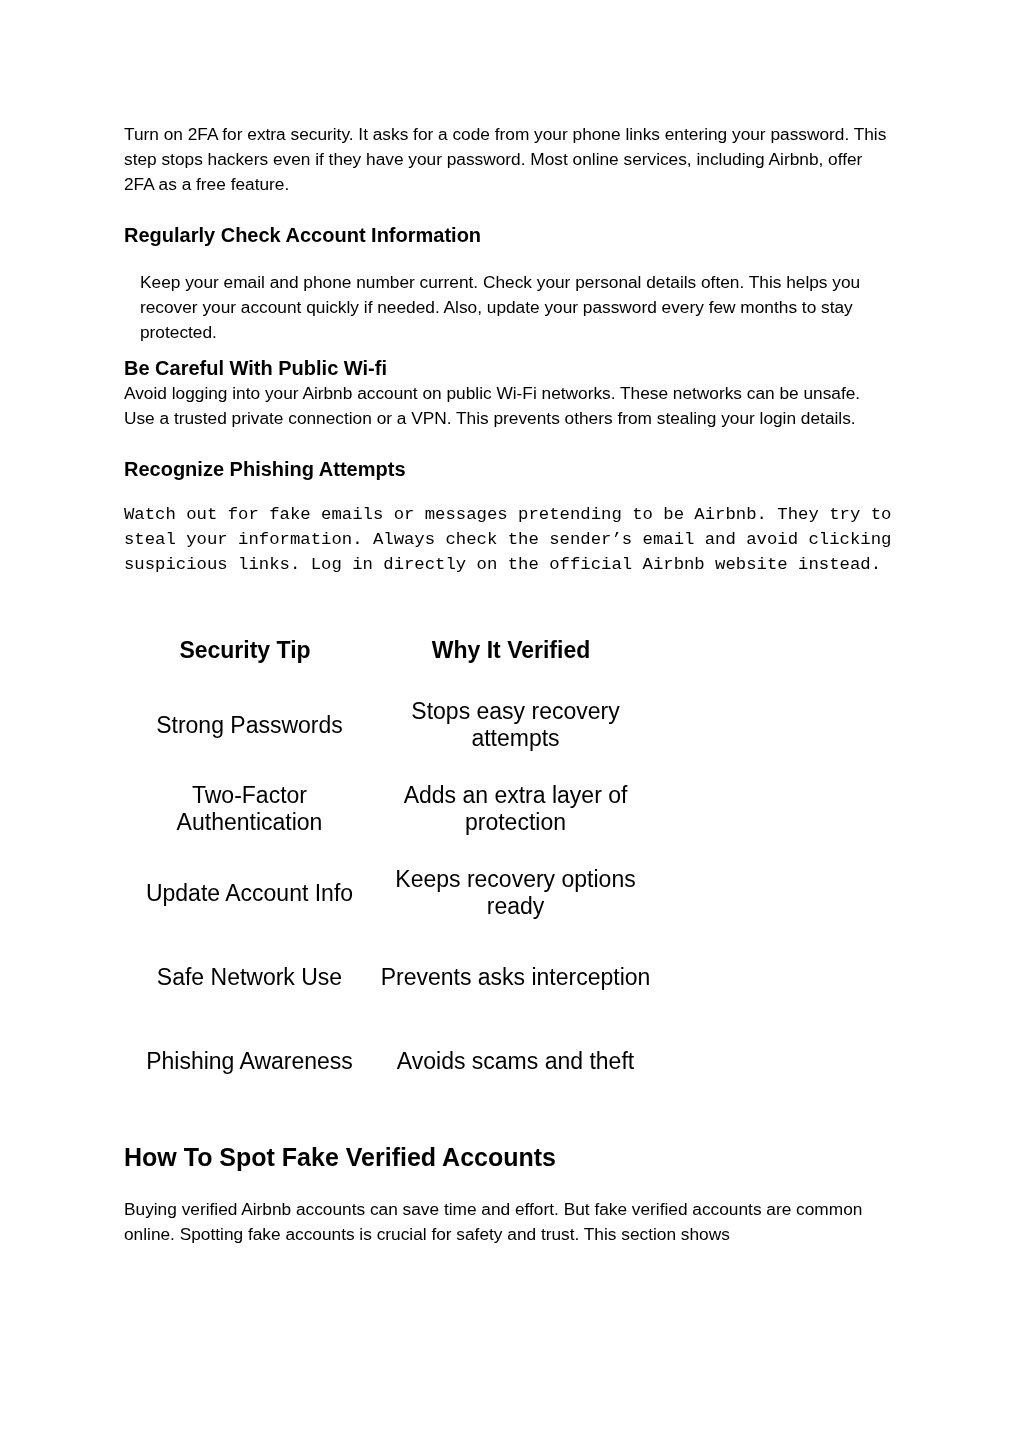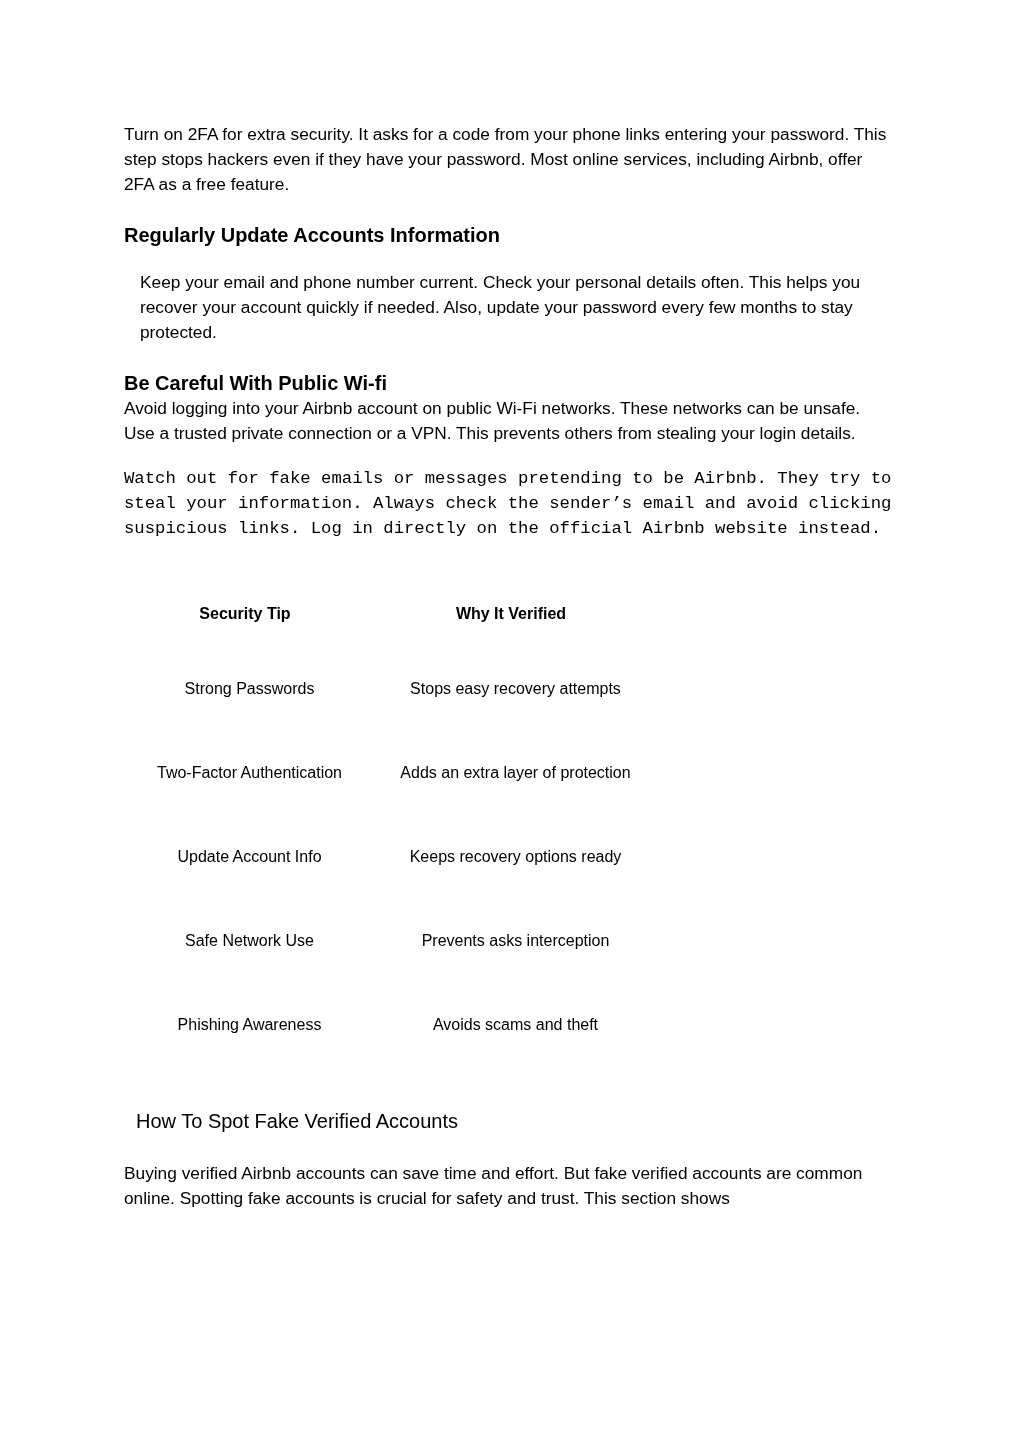--- a/index.html
+++ b/index.html
@@ -26,38 +26,38 @@
       line-height: 25px;
       margin: 0;
     }
     h3.sub-heading {
       font-size: 20px;
       font-weight: bold;
       line-height: 26px;
       margin: 0;
     }
     h2.section-heading {
-      font-size: 20px;
-      font-weight: normal;
+      font-size: 25px;
+      font-weight: bold;
       line-height: 36px;
-      margin: 12px;
+      margin: 0;
     }
     #p1 { margin-top: 0; }
     #h-update { margin-top: 25px; }
     #p2 { margin-top: 22px; margin-left: 16px; }
-    #h-wifi { margin-top: 25px; }
+    #h-wifi { margin-top: 10px; }
     #p3 { }
     #h-phish { margin-top: 25px; }
     #p4 { margin-top: 20px; font-family: Liberation Mono, monospace; }
 
     table.tips-table {
       border-collapse: collapse;
       margin-top: 40px;
       margin-left: 0;
-      font-size: 16px;
+      font-size: 23px;
     }
     table.tips-table th {
       font-weight: bold;
       text-align: center;
       height: 66px;
       padding: 0;
       vertical-align: middle;
     }
     table.tips-table td {
       height: 84px;
@@ -72,26 +72,27 @@
     #h-fake { margin-top: 36px; }
     #p5 { margin-top: 22px; }
   </style>
 </head>
 <body>
 
 <div class="page">
 
   <p class="body-text" id="p1">Turn on 2FA for extra security. It asks for a code from your phone links entering your password. This step stops hackers even if they have your password. Most online services, including Airbnb, offer 2FA as a free feature.</p>
 
-  <h3 class="sub-heading" id="h-update">Regularly Update Accounts Information</h3>
+  <h3 class="sub-heading" id="h-update">Regularly Check Account Information</h3>
   <p class="body-text" id="p2">Keep your email and phone number current. Check your personal details often. This helps you recover your account quickly if needed. Also, update your password every few months to stay protected.</p>
 
   <h3 class="sub-heading" id="h-wifi">Be Careful With Public Wi-fi</h3>
   <p class="body-text" id="p3">Avoid logging into your Airbnb account on public Wi-Fi networks. These networks can be unsafe. Use a trusted private connection or a VPN. This prevents others from stealing your login details.</p>
 
+  <h3 class="sub-heading" id="h-phish">Recognize Phishing Attempts</h3>
   <p class="body-text" id="p4">Watch out for fake emails or messages pretending to be Airbnb. They try to steal your information. Always check the sender’s email and avoid clicking suspicious links. Log in directly on the official Airbnb website instead.</p>
 
   <table class="tips-table">
     <thead>
       <tr>
         <th class="col1">Security Tip</th>
         <th class="col2">Why It Verified</th>
       </tr>
     </thead>
     <tbody>

